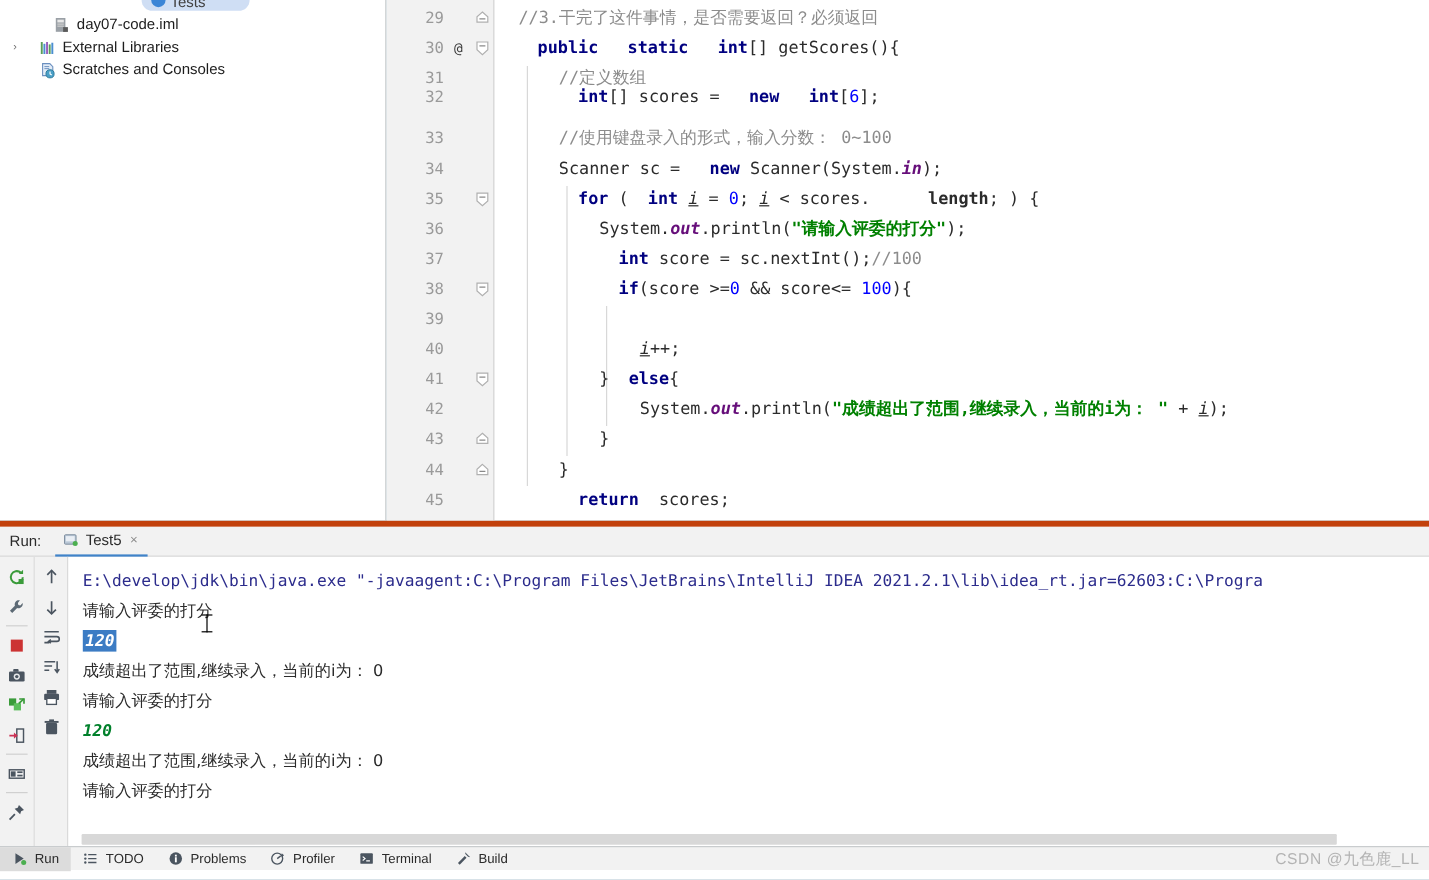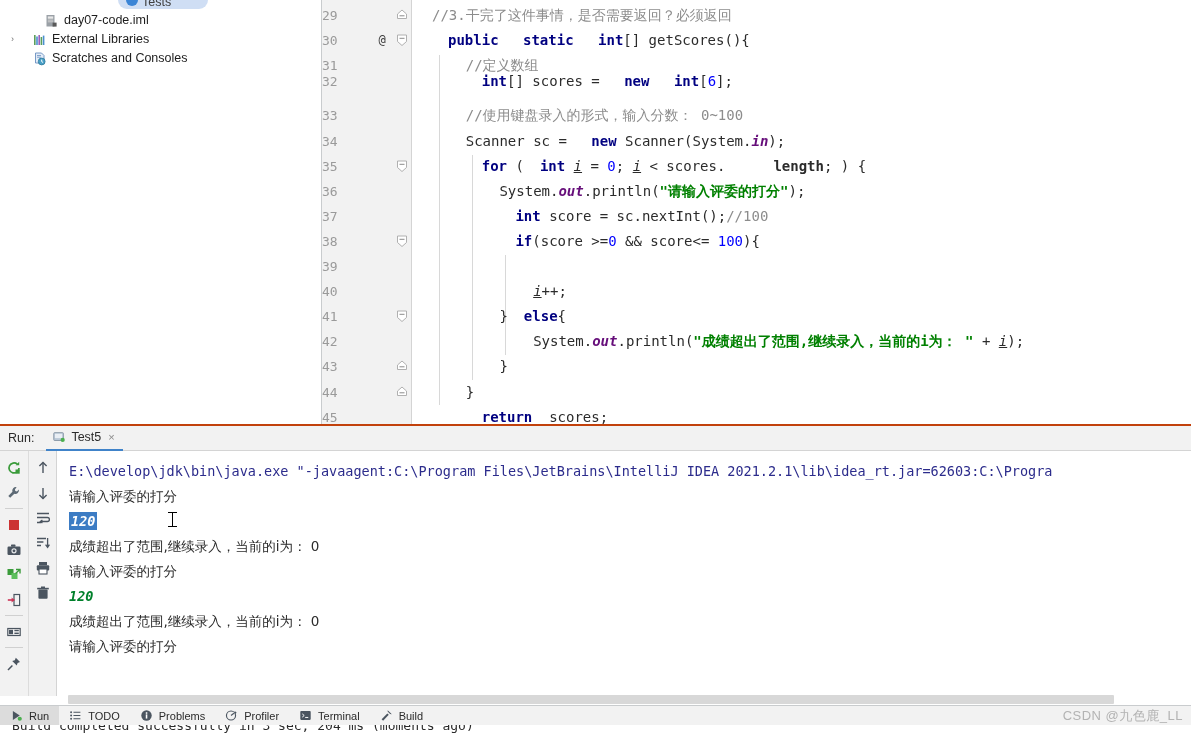--- a/index.html
+++ b/index.html
@@ -74,21 +74,21 @@
   }
   #fold-strip {
     position: absolute; left: 68px; top: 0; width: 22px; height: 434px;
     background: #f2f2f2; border-right: 1px solid #d4d4d4;
   }
   .code-line {
     position: absolute; left: 0; right: 0; height: 25.1px;
     display: flex; align-items: center;
   }
   .lnum {
-    position: absolute; left: 0; width: 48px; text-align: left;
+    position: absolute; left: 0; width: 48px; text-align: right;
     font-size: 13px; color: #9a9a9a; line-height: 25.1px;
     font-family: "DejaVu Sans Mono", "Liberation Mono", monospace;
   }
   .gmark {
     position: absolute; left: 52px; width: 16px; text-align: center;
     font-size: 12px; color: #3c3c3c; line-height: 25.1px;
   }
   .fold {
     position: absolute; left: 74px; width: 12px; height: 25.1px;
   }
@@ -105,22 +105,22 @@
   .num { color: #0000ff; }
   .fld { color: #660e7a; font-weight: bold; font-style: italic; }
   .stc { color: #2b2b2b; font-style: italic; text-decoration: underline; }
   .sfx { color: #2b2b2b; font-weight: bold; margin-left: 48px; }
   .indent-guide {
     position: absolute; top: 0; bottom: 0; width: 1px; background: #d8d8d8;
   }
 
   
   #run-panel {
-    position: absolute; left: 0; top: 424px; width: 1191px; height: 271px;
-    background: #ffffff; border-top: 2px solid #c2410c;
+    position: absolute; left: 0; top: 434px; width: 1191px; height: 271px;
+    background: #ffffff; border-top: 5px solid #c2410c;
   }
   #run-tabbar {
     position: relative; height: 25px; background: #f2f2f2;
     border-bottom: 1px solid #d4d4d4;
     display: flex; align-items: center;
   }
   #run-label {
     font-size: 12.5px; color: #2b2b2b; margin-left: 8px; margin-right: 12px;
   }
   .run-tab {
@@ -565,18 +565,15 @@
       </div>
       <div class="bb-item">
         <span class="bbicon"><svg width="13" height="13" viewBox="0 0 16 16">
             <path d="M2 12.6 L9 5.4 L10.8 7.2 L3.8 14.4 Z" fill="#4b5560"></path>
             <path d="M9.4 1.6 L14.6 6.6 L12.4 6.2 L9.6 3.4 Z" fill="#4b5560"></path>
           </svg></span>
         <span>Build</span>
       </div>
     </div>
 
-  <div id="status-strip">
-    <span>Build completed successfully in 3 sec, 204 ms (moments ago)</span>
-  </div>
 
   <div id="watermark">CSDN @九色鹿_LL</div>
 </div>
 
 </body></html>

